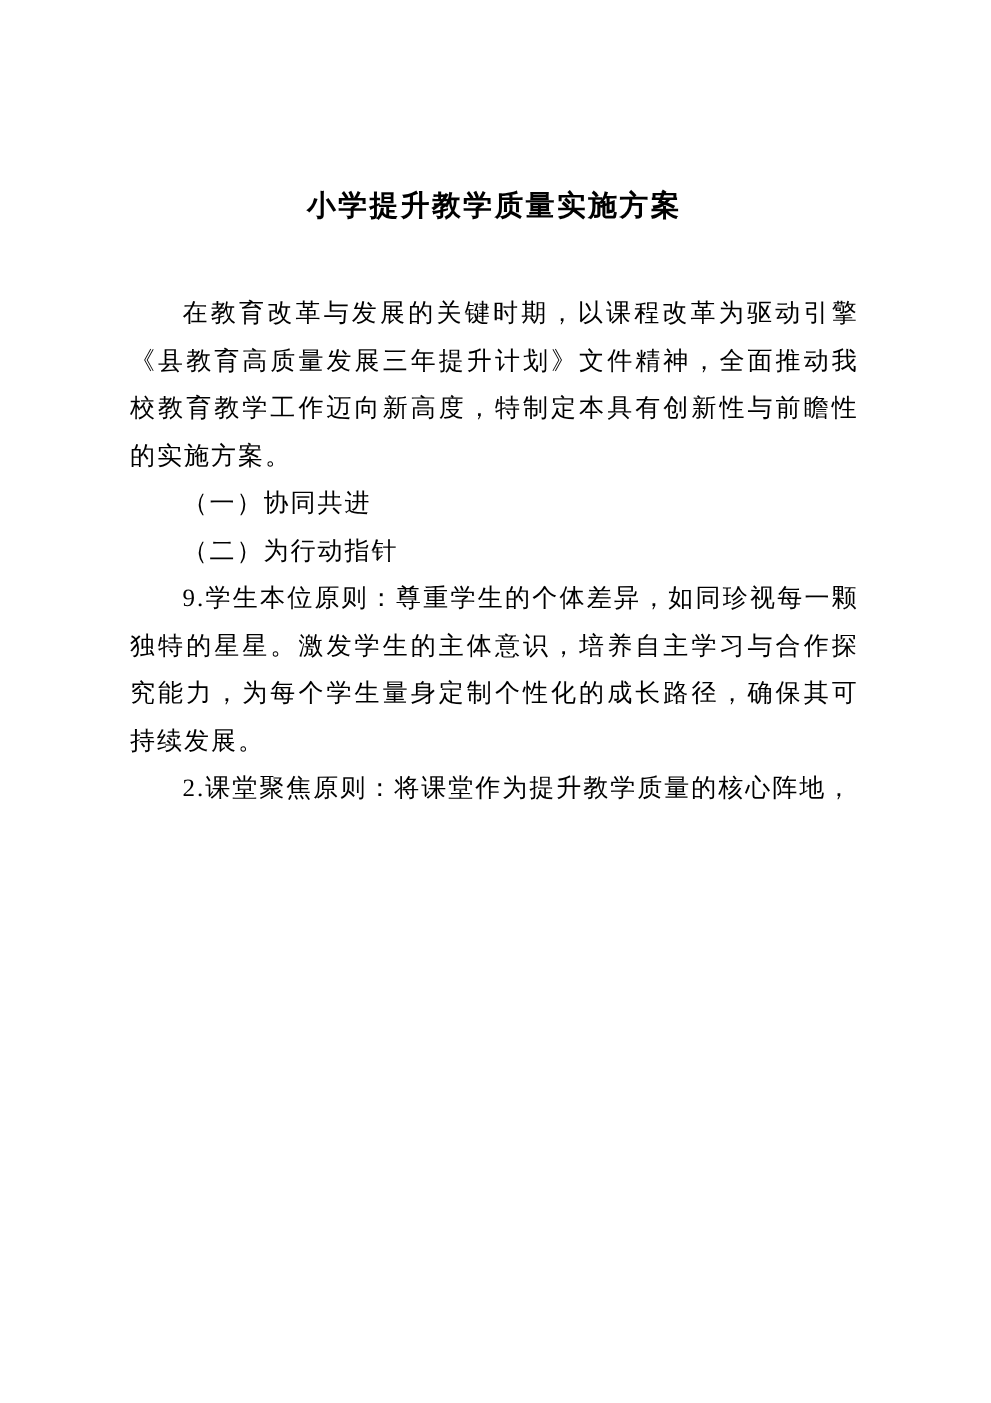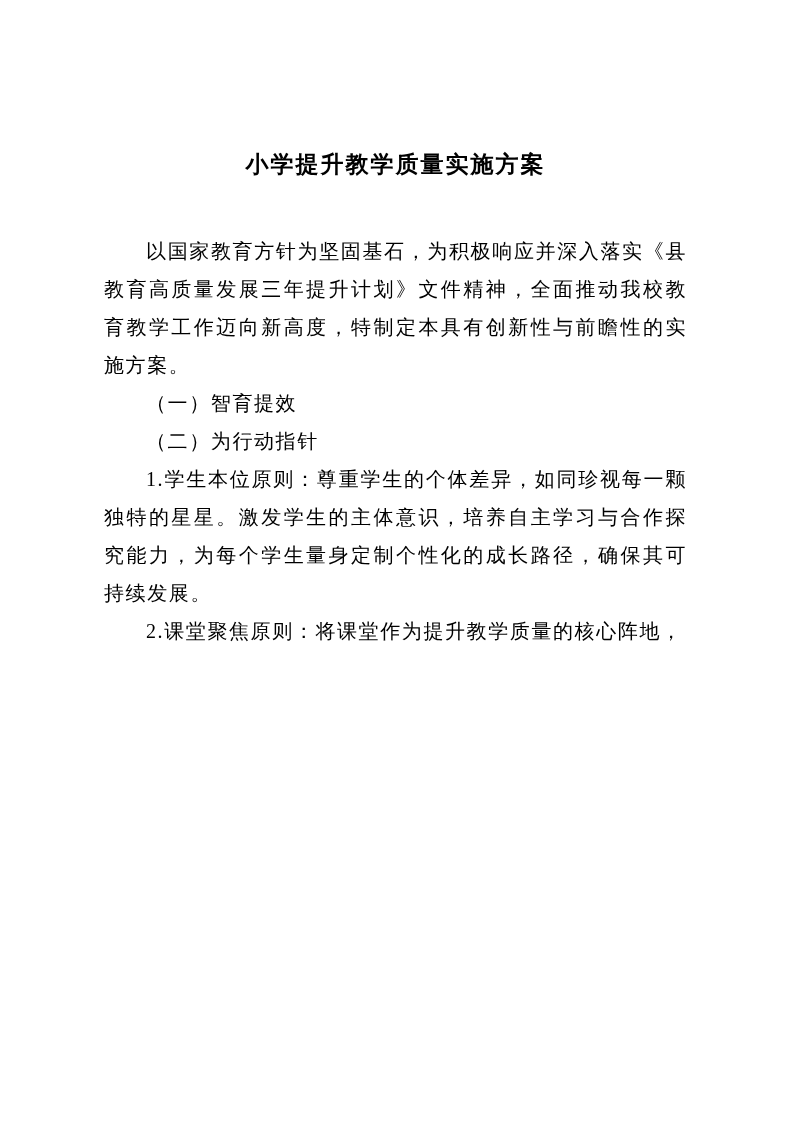--- a/index.html
+++ b/index.html
@@ -42,19 +42,19 @@
   .heading2 {
     font-weight: 400;
   }
 </style>
 </head>
 <body>
 
 <div class="page">
   <h1 class="doc-title">小学提升教学质量实施方案</h1>
   <div class="doc-body" id="doc-body">
-      <p class="para body">以国家教育方针为坚固基石，为积极响应并深入落实《县教育高质量发展三年提升计划》文件精神，全面推动我校教育教学工作迈向新高度，特制定本具有创新性与前瞻性的实施方案。</p>
-      <p class="para heading2">（一）智育提效</p>
+      <p class="para body">在教育改革与发展的关键时期，以课程改革为驱动引擎《县教育高质量发展三年提升计划》文件精神，全面推动我校教育教学工作迈向新高度，特制定本具有创新性与前瞻性的实施方案。</p>
+      <p class="para heading2">（一）协同共进</p>
       <p class="para heading2">（二）为行动指针</p>
-      <p class="para body">1.学生本位原则：尊重学生的个体差异，如同珍视每一颗独特的星星。激发学生的主体意识，培养自主学习与合作探究能力，为每个学生量身定制个性化的成长路径，确保其可持续发展。</p>
+      <p class="para body">9.学生本位原则：尊重学生的个体差异，如同珍视每一颗独特的星星。激发学生的主体意识，培养自主学习与合作探究能力，为每个学生量身定制个性化的成长路径，确保其可持续发展。</p>
       <p class="para body">2.课堂聚焦原则：将课堂作为提升教学质量的核心阵地，</p>
     </div>
 </div>
 
 </body></html>

